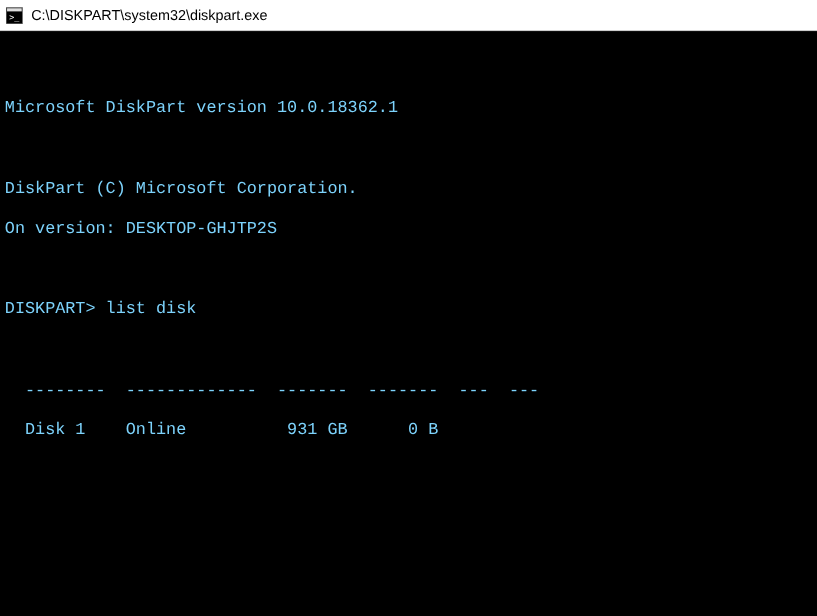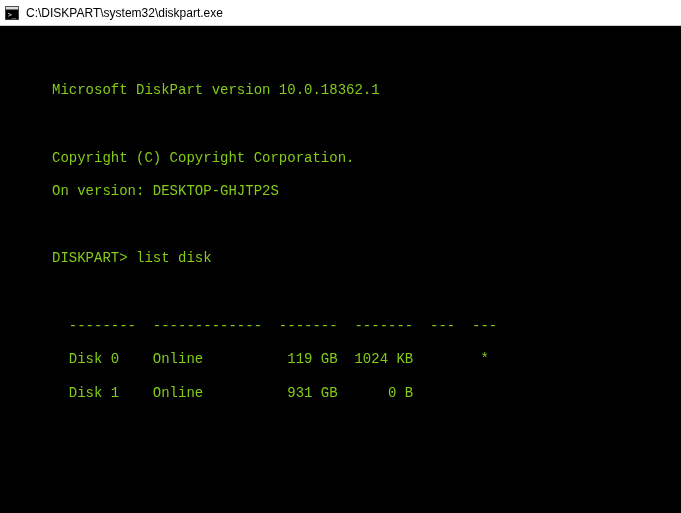--- a/index.html
+++ b/index.html
@@ -33,29 +33,28 @@
       display: flex;
       align-items: center;
       justify-content: center;
     }
     .titlebar-icon svg {
       width: 14px;
       height: 14px;
     }
     .terminal {
       background: #000;
-      color: #84cc16;
+      color: #7dd3fc;
       padding: 6px 4px;
       font-family: Consolas, 'Courier New', monospace;
       font-size: 14px;
       line-height: 1.2;
       white-space: pre;
       height: calc(100% - 26px);
       overflow: hidden;
-      margin-left: 48px;
     }
     .line {
       min-height: 16.8px;
     }
     .blank {
       height: 16.8px;
     }
   </style>
 </head>
 <body>
@@ -68,27 +67,26 @@
       <text x="3" y="12" font-size="8" fill="#fff" font-family="monospace">&gt;_</text>
     </svg>
   </span>
   <span>C:\DISKPART\system32\diskpart.exe</span>
 </div>
 
 <div class="terminal">
 <div class="blank"></div>
 <div class="line">Microsoft DiskPart version 10.0.18362.1</div>
 <div class="blank"></div>
-<div class="line">Copyright (C) Copyright Corporation.</div>
+<div class="line">DiskPart (C) Microsoft Corporation.</div>
 <div class="line">On version: DESKTOP-GHJTP2S</div>
 <div class="blank"></div>
 <div class="line">DISKPART&gt; list disk</div>
 <div class="blank"></div>
 <div class="line">  --------  -------------  -------  -------  ---  ---</div>
-<div class="line">  Disk 0    Online          119 GB  1024 KB        *</div>
 <div class="line">  Disk 1    Online          931 GB      0 B</div>
 <div class="blank"></div>
 
 
 
 
 
 
 
 

